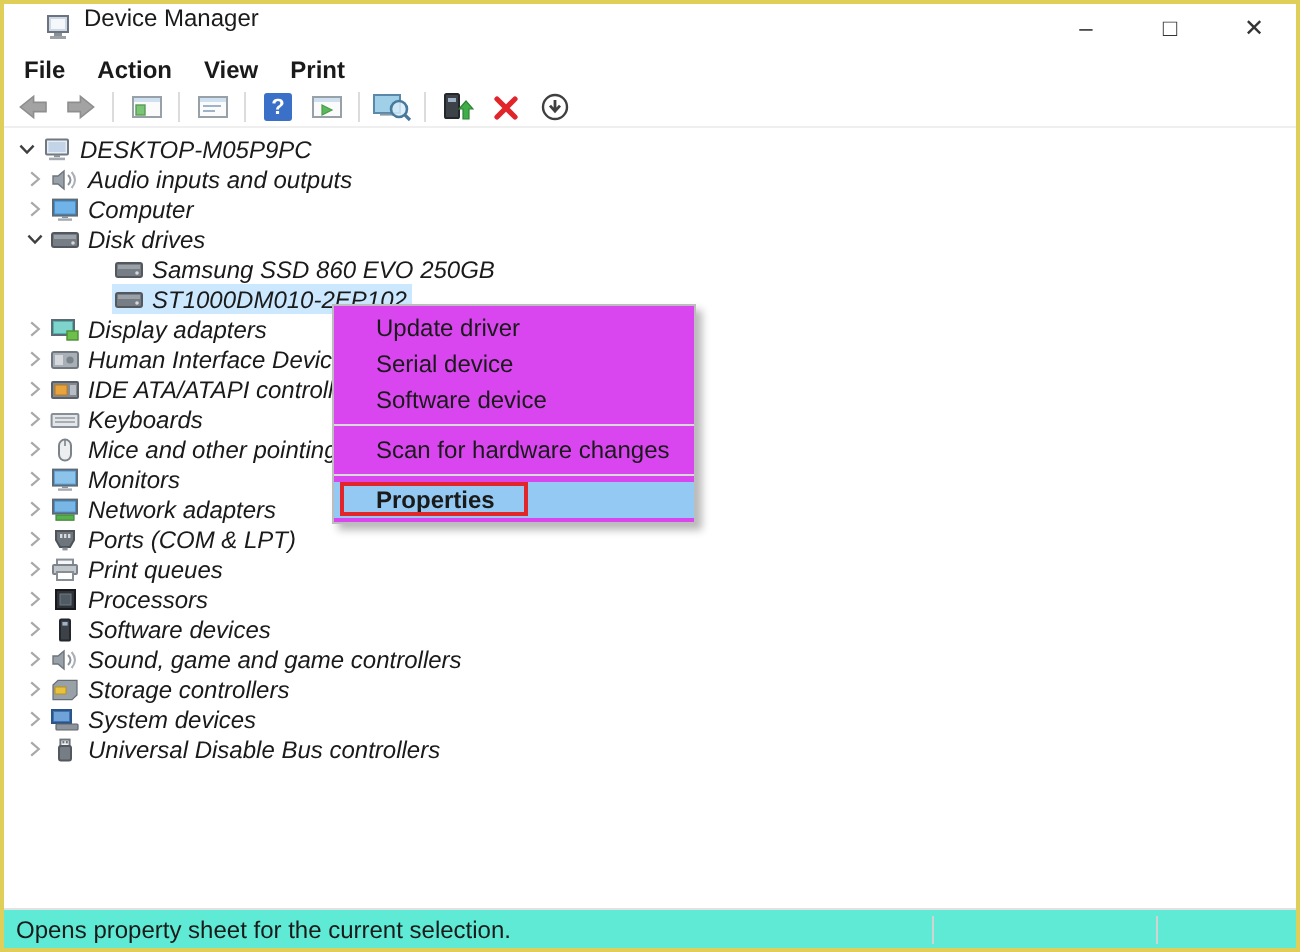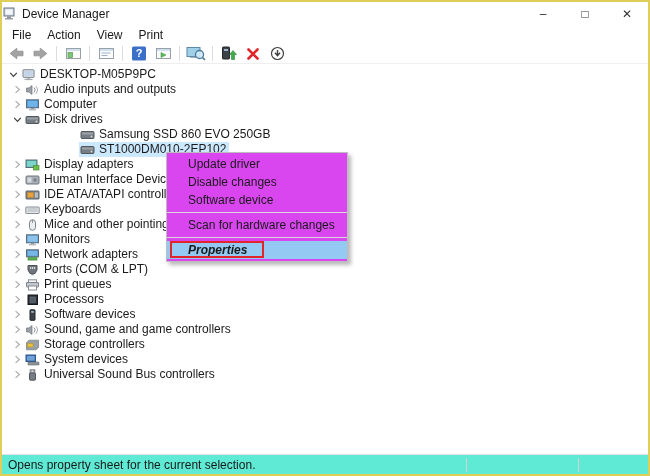--- a/index.html
+++ b/index.html
@@ -8,50 +8,50 @@
     width: 650px; height: 476px;
     border: 2px solid var(--window-border, #dfce58);
     background: #ffffff;
     font-family: "Liberation Sans", "DejaVu Sans", sans-serif;
     font-size: 12px; color: #1a1a1a;
     position: relative; overflow: hidden;
     display: flex; flex-direction: column;
     --window-border: #dfce58; --selection-bg: #cce8ff;
     --menu-highlight: #93c9f2; --annotation-red: #e2242b;
   }
-  .titlebar { height: 24px; display: flex; align-items: center; padding-left: 0; background: #fff; flex: 0 0 auto; }
+  .titlebar { height: 24px; display: flex; padding-left: 20px; background: #fff; flex: 0 0 auto; }
   .titlebar-title { margin-left: 6px; }
   .win-controls { margin-left: auto; display: flex; height: 100%; }
   .win-btn { width: 42px; height: 100%; display: flex; align-items: center; justify-content: center; color: #333; font-size: 12px; }
   .menubar { height: 18px; display: flex; align-items: center; padding-left: 2px; background: #fff; flex: 0 0 auto; }
-  .menubar-item { padding: 1px 8px; }
+  .menubar-item { padding: 1px 8px; font-weight: bold; }
   .toolbar { height: 20px; display: flex; align-items: center; padding-left: 3px; gap: 2px; background: #fff; border-bottom: 1px solid #efefef; flex: 0 0 auto; }
   .tb-btn { width: 22px; height: 19px; display: flex; align-items: center; justify-content: center; }
   .tb-sep { width: 1px; height: 15px; background: #dcdcdc; margin: 0 3px; flex: 0 0 1px; }
   .tree { flex: 1 1 auto; background: #fff; padding-top: 3px; overflow: hidden; position: relative; }
   .tree-row { height: 15px; display: flex; align-items: center; white-space: nowrap; }
   .tree-row.lvl1 { padding-left: 4px; }
   .tree-row.lvl2 { padding-left: 8px; }
-  .tree-row.lvl3 { padding-left: 40px; margin-left: 23px; }
+  .tree-row.lvl3 { padding-left: 40px; }
   .expander { width: 14px; flex: 0 0 14px; display: inline-flex; align-items: center; justify-content: center; }
-  .row-content { display: inline-flex; gap: 4px; padding: 0 3px 0 1px; height: 15px; }
+  .row-content { display: inline-flex; align-items: center; gap: 4px; padding: 0 3px 0 1px; height: 15px; font-style: italic; }
   .row-content.selected { background: var(--selection-bg); }
   .icon { display: inline-flex; align-items: center; }
   .icon svg { display: block; }
   .statusbar { height: 20px; flex: 0 0 auto; background: #5eead4; border-top: 1px solid #e2e2e2; display: flex; align-items: center; padding-left: 6px; position: relative; }
   .sb-sep { position: absolute; top: 3px; bottom: 2px; width: 1px; background: #d2d2d2; }
   .context-menu {
     position: absolute; left: 164px; top: 150px; width: 182px;
     background: #d946ef; border: 1px solid #bdbdbd;
     box-shadow: 3px 3px 4px rgba(0,0,0,0.28);
     padding: 2px 0; z-index: 20;
   }
   .cm-item { height: 18px; line-height: 18px; padding-left: 21px; white-space: nowrap; }
   .cm-item.hl { background: var(--menu-highlight); }
-  .cm-item.bold { font-weight: bold; font-style: italic; }
+  .cm-item.bold { font-weight: bold; }
   .cm-sep { height: 1px; background: #d9d9d9; margin: 3px 0; }
   .annotation-box {
     position: absolute; left: 3px; top: 88px; width: 94px; height: 17px;
     border: 2px solid var(--annotation-red); pointer-events: none;
   }
 </style>
 </head>
 <body style="--window-border: #dfce58; --selection-bg: #cce8ff; --menu-highlight: #93c9f2; --annotation-red: #e2242b; --statusbar-bg: #f0f0f0;">
 
 <div class="titlebar">
@@ -516,33 +516,33 @@
       </span>
       <span class="row-content">
         <span class="icon">
           <svg width="15" height="12" viewBox="0 0 15 12">
             <rect x="5.2" y="0.8" width="4.6" height="3.2" fill="#f2f3f4" stroke="#6e757c"></rect>
             <rect x="6.2" y="1.5" width="1" height="1.2" fill="#6e757c"></rect>
             <rect x="7.9" y="1.5" width="1" height="1.2" fill="#6e757c"></rect>
             <rect x="4.5" y="4" width="6" height="7.2" rx="1" fill="#767d84" stroke="#53585e"></rect>
           </svg>
         </span>
-        <span class="label">Universal Sound Bus controllers</span>
+        <span class="label">Universal Disable Bus controllers</span>
       </span>
     </div>
   </div>
 
 <div class="statusbar">
   <span>Opens property sheet for the current selection.</span>
   <div class="sb-sep" style="left:464px"></div>
   <div class="sb-sep" style="left:576px"></div>
 </div>
 
 <div class="context-menu">
     <div class="cm-item">Update driver</div>
-    <div class="cm-item">Disable changes</div>
+    <div class="cm-item">Serial device</div>
     <div class="cm-item">Software device</div>
     <div class="cm-sep"></div>
     <div class="cm-item">Scan for hardware changes</div>
     <div class="cm-sep"></div>
     <div class="cm-item hl bold">Properties</div>
     <div class="annotation-box"></div>
   </div>
 
 </body></html>

